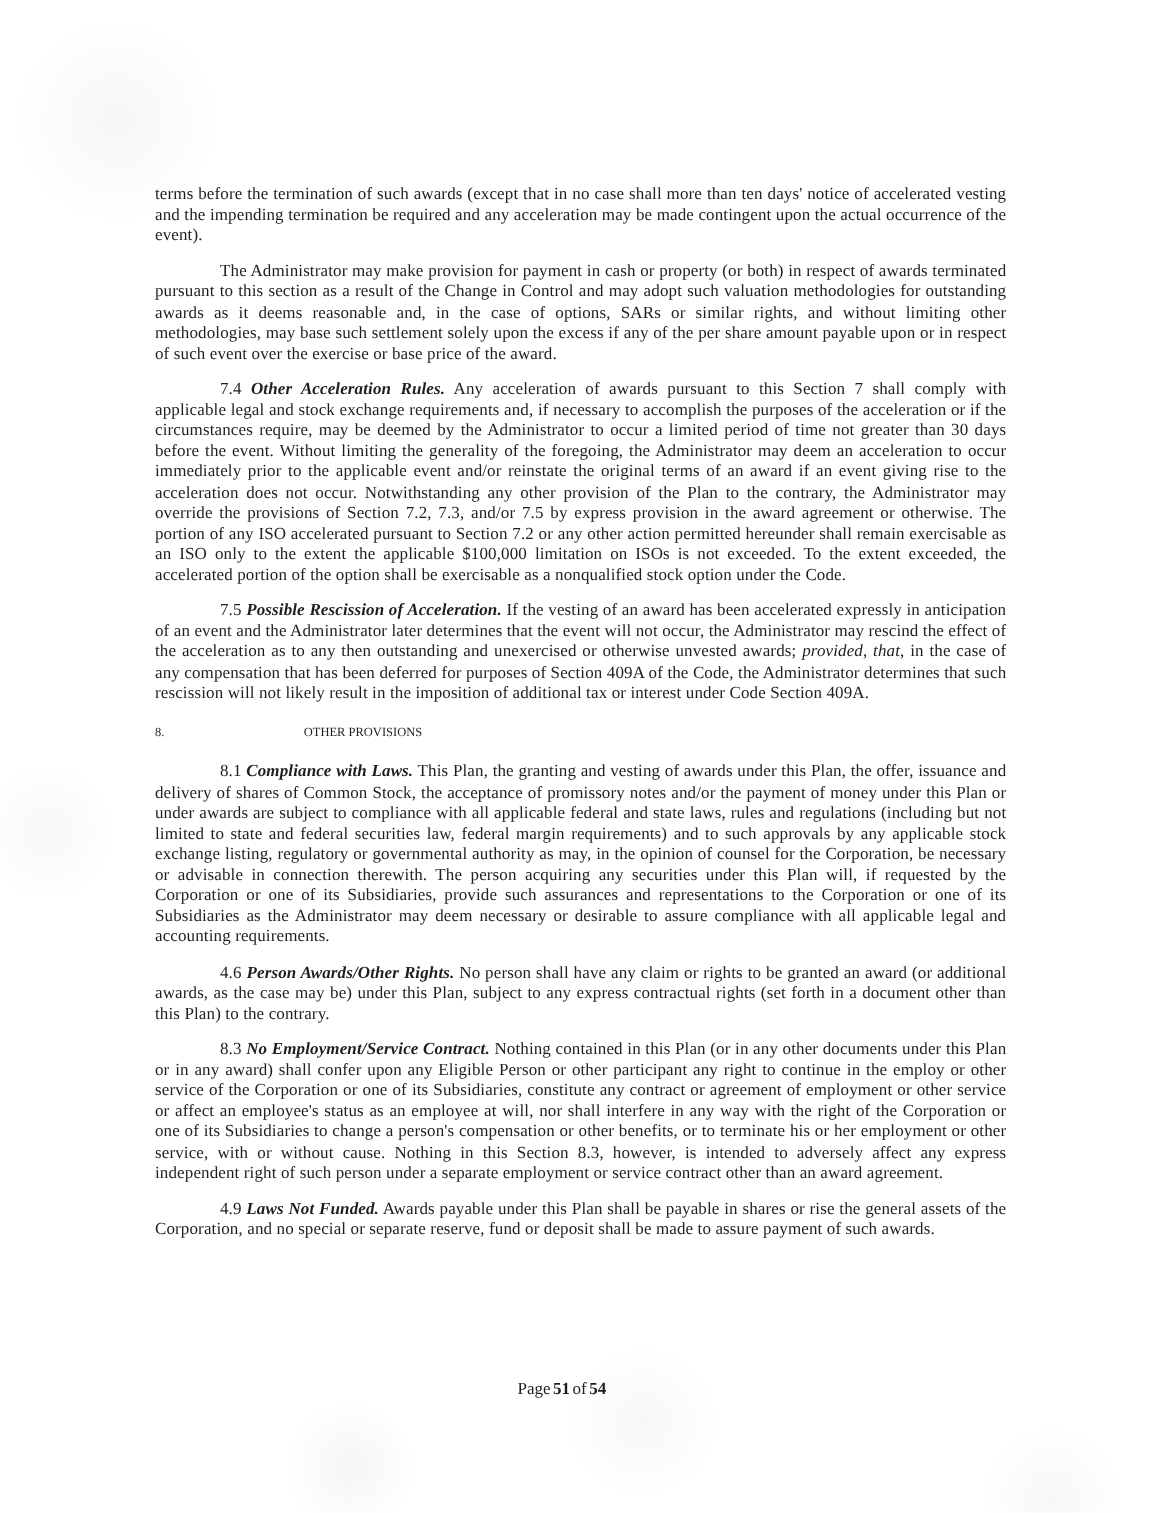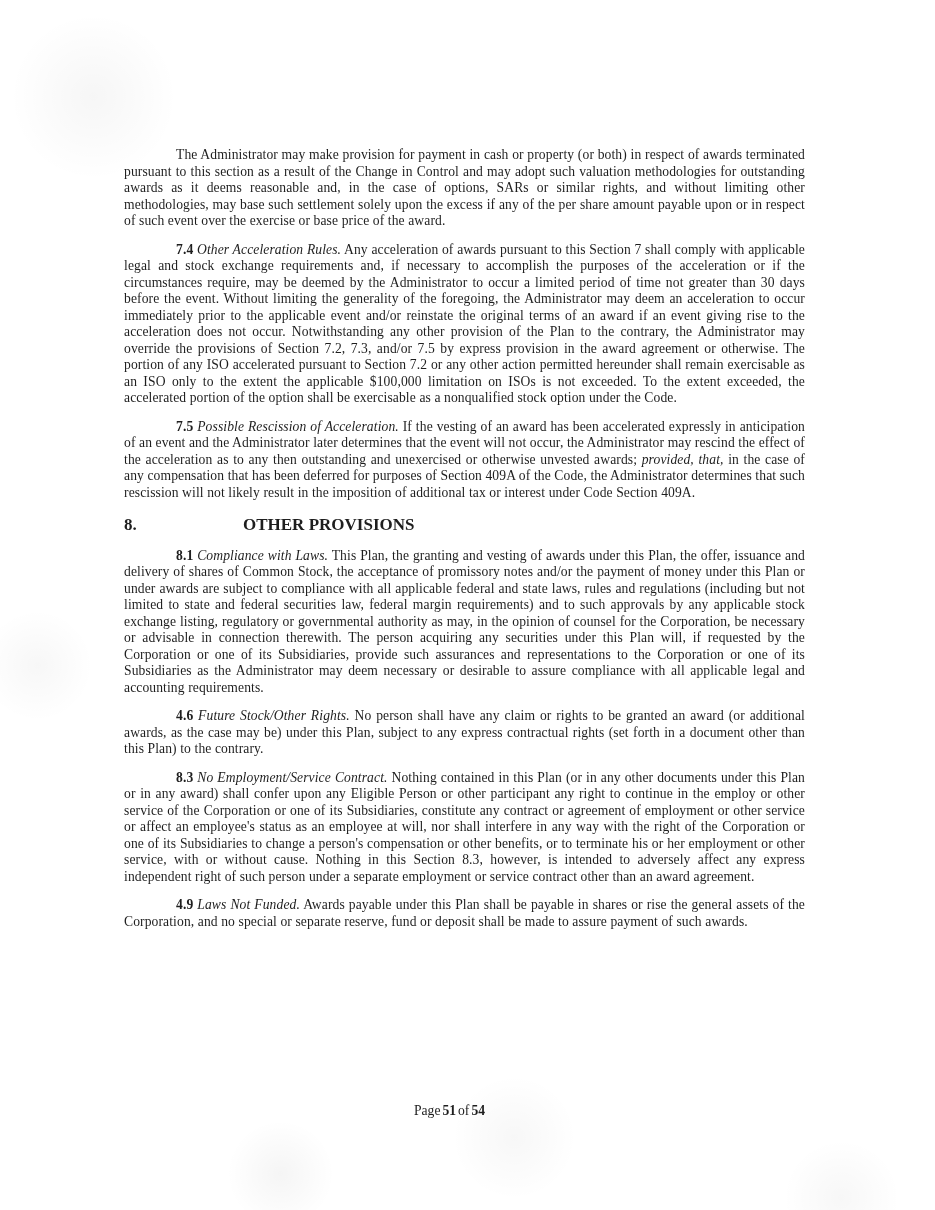--- a/index.html
+++ b/index.html
@@ -36,33 +36,33 @@
     margin: 0 0 12px 0;
     font-size: 13.6px;
     line-height: 16.5px;
     text-align: justify;
     letter-spacing: 0.1px;
   }
   p.para.ind {
     text-indent: 52px;
   }
   .num {
-    font-weight: bold;
+    font-weight: normal;
     margin-top: 12px;
   }
   .sec-title {
-    font-weight: normal;
+    font-weight: bold;
     font-style: italic;
     margin-top: 43px;
   }
   .heading-row {
     margin: 16px 0 14px 0;
-    font-size: 17px;
+    font-size: 10px;
     line-height: 16.5px;
-    font-weight: bold;
+    font-weight: normal;
   }
   .heading-row .h-num {
     display: inline-block;
     width: 119px;
   }
   .footer {
     position: absolute;
     top: 1103px;
     left: 0;
     width: 897px;
@@ -77,32 +77,33 @@
     margin: 0 2px;
   }
 </style>
 </head>
 <body>
 
 <div class="scan-noise"></div>
 
 <div class="page-content">
 
+  <p class="para">terms before the termination of such awards (except that in no case shall more than ten days' notice of accelerated vesting and the impending termination be required and any acceleration may be made contingent upon the actual occurrence of the event).</p>
 
   <p class="para ind">The Administrator may make provision for payment in cash or property (or both) in respect of awards terminated pursuant to this section as a result of the Change in Control and may adopt such valuation methodologies for outstanding awards as it deems reasonable and, in the case of options, SARs or similar rights, and without limiting other methodologies, may base such settlement solely upon the excess if any of the per share amount payable upon or in respect of such event over the exercise or base price of the award.</p>
 
   <p class="para ind"><span class="num">7.4</span> <span class="sec-title">Other Acceleration Rules.</span> <span>Any acceleration of awards pursuant to this Section 7 shall comply with applicable legal and stock exchange requirements and, if necessary to accomplish the purposes of the acceleration or if the circumstances require, may be deemed by the Administrator to occur a limited period of time not greater than 30 days before the event. Without limiting the generality of the foregoing, the Administrator may deem an acceleration to occur immediately prior to the applicable event and/or reinstate the original terms of an award if an event giving rise to the acceleration does not occur. Notwithstanding any other provision of the Plan to the contrary, the Administrator may override the provisions of Section 7.2, 7.3, and/or 7.5 by express provision in the award agreement or otherwise. The portion of any ISO accelerated pursuant to Section 7.2 or any other action permitted hereunder shall remain exercisable as an ISO only to the extent the applicable $100,000 limitation on ISOs is not exceeded. To the extent exceeded, the accelerated portion of the option shall be exercisable as a nonqualified stock option under the Code.</span></p>
 
   <p class="para ind"><span class="num">7.5</span> <span class="sec-title">Possible Rescission of Acceleration.</span> <span>If the vesting of an award has been accelerated expressly in anticipation of an event and the Administrator later determines that the event will not occur, the Administrator may rescind the effect of the acceleration as to any then outstanding and unexercised or otherwise unvested awards; </span><i>provided, that,</i><span> in the case of any compensation that has been deferred for purposes of Section 409A of the Code, the Administrator determines that such rescission will not likely result in the imposition of additional tax or interest under Code Section 409A.</span></p>
 
   <div class="heading-row"><span class="h-num">8.</span><span>OTHER PROVISIONS</span></div>
 
   <p class="para ind"><span class="num">8.1</span> <span class="sec-title">Compliance with Laws.</span> <span>This Plan, the granting and vesting of awards under this Plan, the offer, issuance and delivery of shares of Common Stock, the acceptance of promissory notes and/or the payment of money under this Plan or under awards are subject to compliance with all applicable federal and state laws, rules and regulations (including but not limited to state and federal securities law, federal margin requirements) and to such approvals by any applicable stock exchange listing, regulatory or governmental authority as may, in the opinion of counsel for the Corporation, be necessary or advisable in connection therewith. The person acquiring any securities under this Plan will, if requested by the Corporation or one of its Subsidiaries, provide such assurances and representations to the Corporation or one of its Subsidiaries as the Administrator may deem necessary or desirable to assure compliance with all applicable legal and accounting requirements.</span></p>
 
-  <p class="para ind"><span class="num">4.6</span> <span class="sec-title">Future Stock/Other Rights.</span> <span>No person shall have any claim or rights to be granted an award (or additional awards, as the case may be) under this Plan, subject to any express contractual rights (set forth in a document other than this Plan) to the contrary.</span></p>
+  <p class="para ind"><span class="num">4.6</span> <span class="sec-title">Person Awards/Other Rights.</span> <span>No person shall have any claim or rights to be granted an award (or additional awards, as the case may be) under this Plan, subject to any express contractual rights (set forth in a document other than this Plan) to the contrary.</span></p>
 
   <p class="para ind"><span class="num">8.3</span> <span class="sec-title">No Employment/Service Contract.</span> <span>Nothing contained in this Plan (or in any other documents under this Plan or in any award) shall confer upon any Eligible Person or other participant any right to continue in the employ or other service of the Corporation or one of its Subsidiaries, constitute any contract or agreement of employment or other service or affect an employee's status as an employee at will, nor shall interfere in any way with the right of the Corporation or one of its Subsidiaries to change a person's compensation or other benefits, or to terminate his or her employment or other service, with or without cause. Nothing in this Section 8.3, however, is intended to adversely affect any express independent right of such person under a separate employment or service contract other than an award agreement.</span></p>
 
   <p class="para ind"><span class="num">4.9</span> <span class="sec-title">Laws Not Funded.</span> <span>Awards payable under this Plan shall be payable in shares or rise the general assets of the Corporation, and no special or separate reserve, fund or deposit shall be made to assure payment of such awards.</span></p>
 
 </div>
 
 <div class="footer"><span>Page</span><b>51</b><span>of</span><b>54</b></div>
 
 </body></html>

